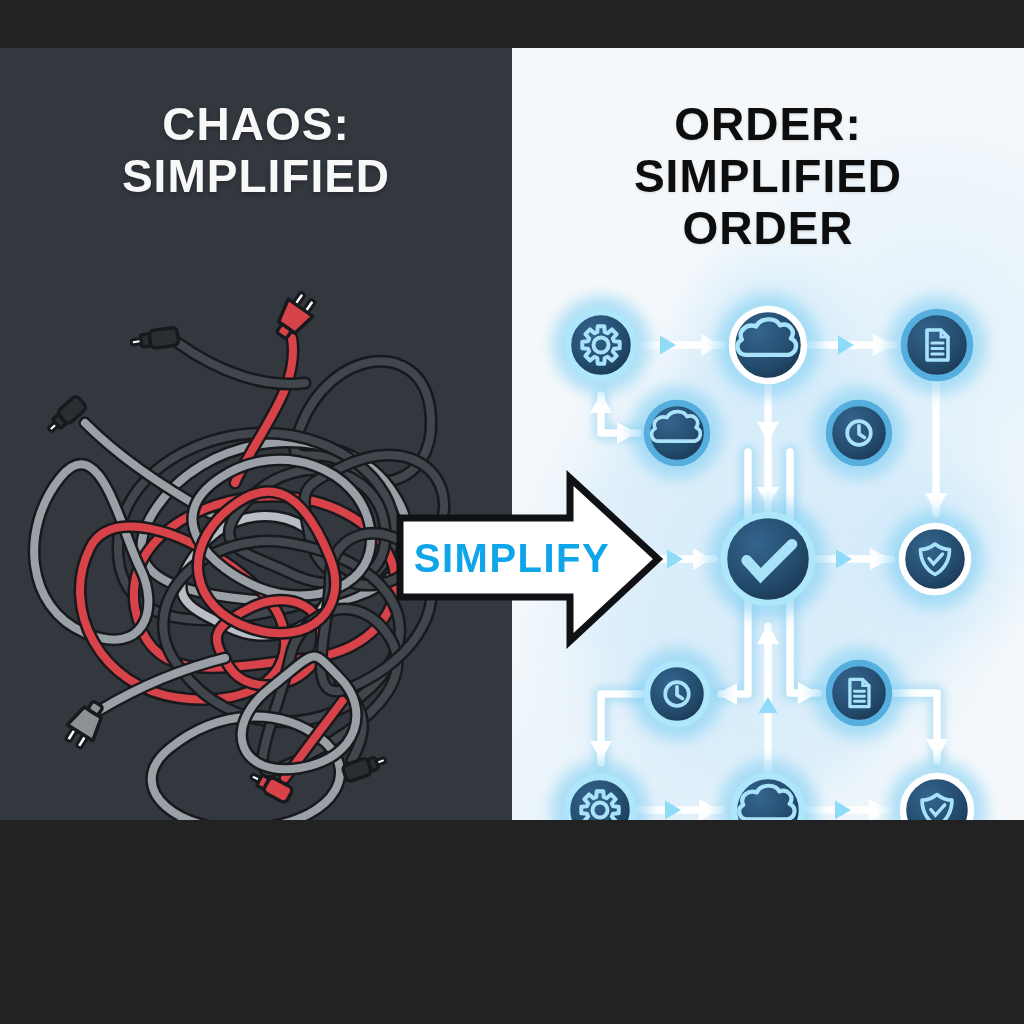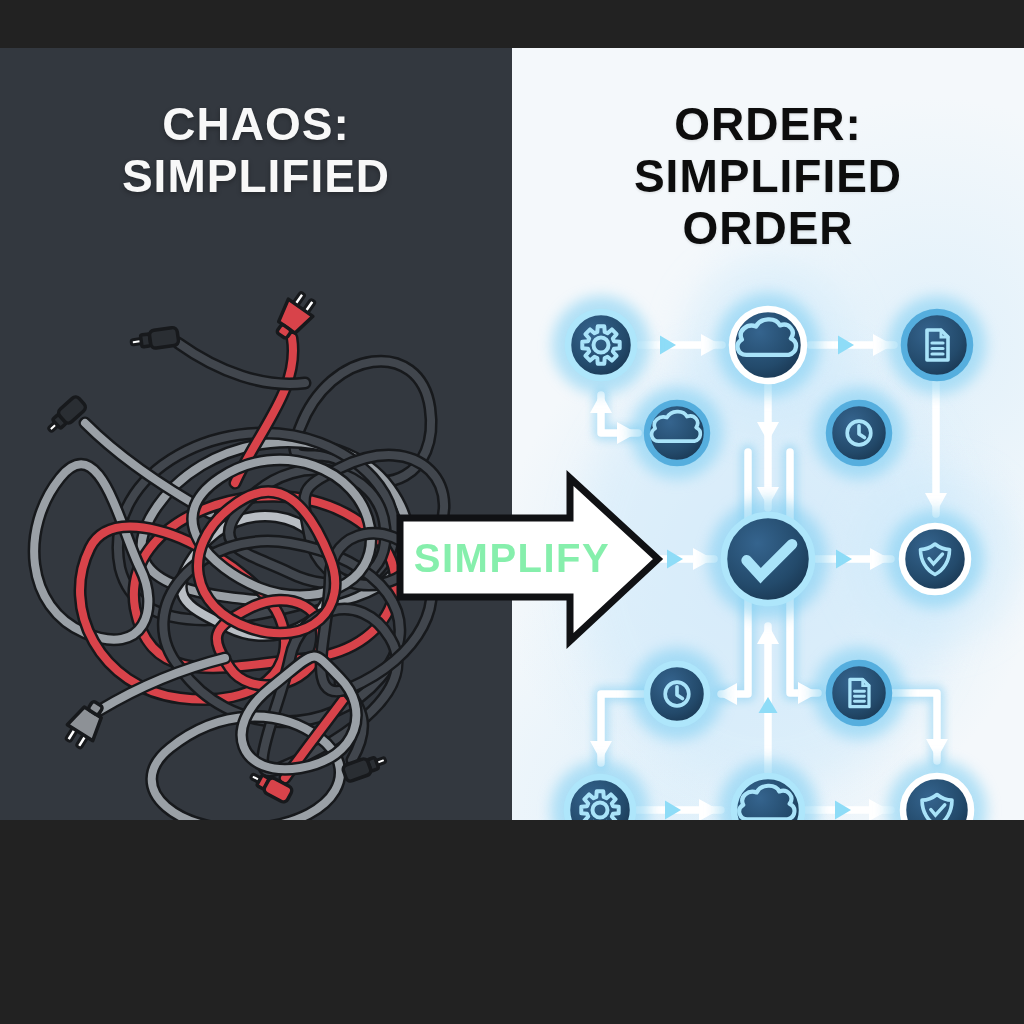--- a/index.html
+++ b/index.html
@@ -18,21 +18,21 @@
   .title{position:absolute;top:50px;left:0;width:100%;text-align:center;font-weight:700;
     font-size:46px;line-height:52px;letter-spacing:1px;z-index:6;}
   .title-left{color:var(--title-left);text-shadow:0 2px 5px rgba(0,0,0,.3);}
   .title-right{color:var(--title-right);text-shadow:0 1px 3px rgba(0,0,0,.12);}
   svg{display:block;}
   .abs{position:absolute;}
   #tangle-svg{left:0;top:0;z-index:1;}
   #network-svg{left:0;top:0;z-index:2;pointer-events:none;}
   #arrow-svg{left:385px;top:415px;z-index:5;}
   .arrow-label{position:absolute;left:412px;top:487px;width:200px;text-align:center;
-    font-weight:700;font-size:40px;line-height:46px;letter-spacing:1.5px;color:#86efac;z-index:6;}
+    font-weight:700;font-size:40px;line-height:46px;letter-spacing:1.5px;color:#0ea5e9;z-index:6;}
   .footer-icon{z-index:3;}
   .cbl-out{fill:none;stroke:var(--outline);stroke-width:13;stroke-linecap:round;}
   .cbl-in{fill:none;stroke-width:8;stroke-linecap:round;}
   .fill-red{fill:var(--cable-red);} .fill-gray{fill:#8d9196;} .fill-dark{fill:#2a2e33;}
   .plug-stroke{stroke:var(--outline);stroke-width:3.5;stroke-linejoin:round;}
   .prong{fill:#fff;stroke:var(--outline);stroke-width:3;}
 </style>
 </head>
 <body>
 

